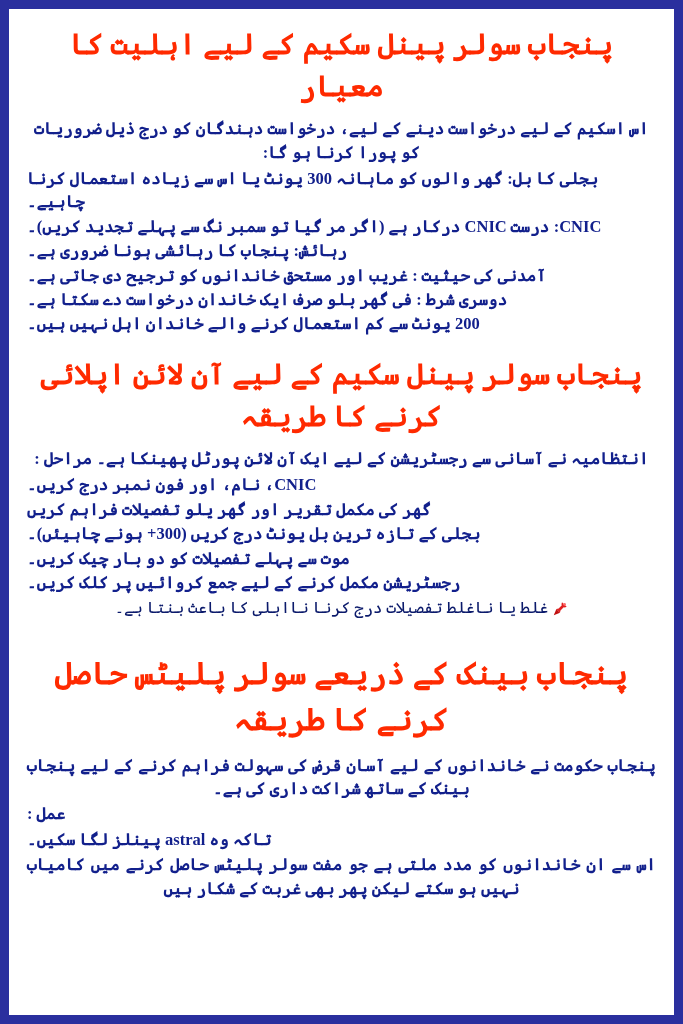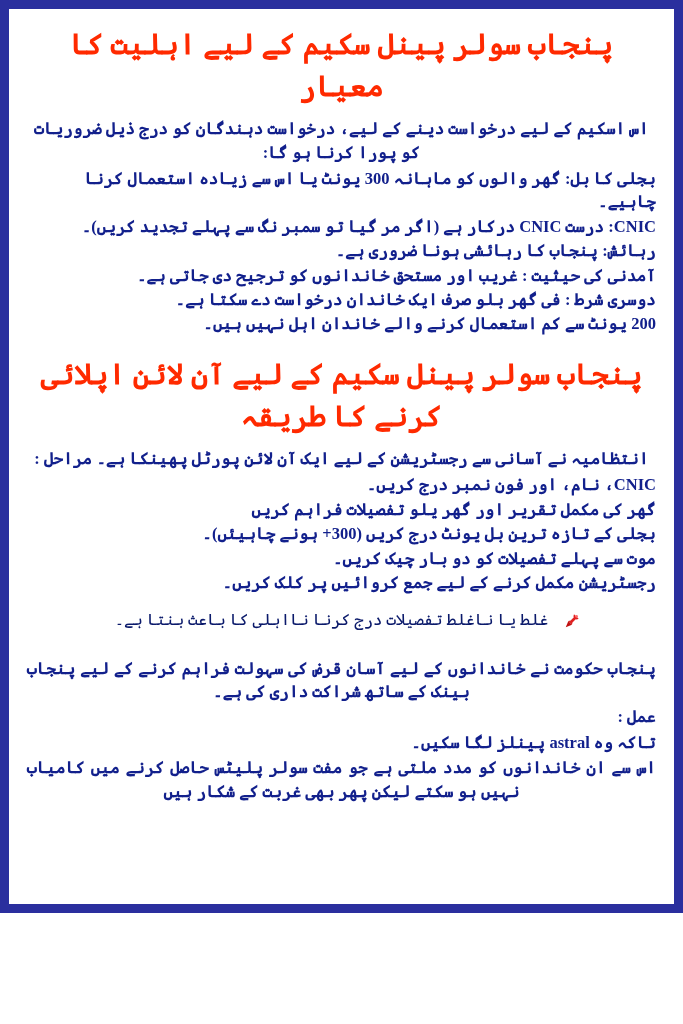--- a/index.html
+++ b/index.html
@@ -10,21 +10,21 @@
   body {
     width: 683px;
     height: 1024px;
     font-family: "Liberation Serif", "DejaVu Serif", serif;
     color: #0b1a6b;
     overflow: hidden;
   }
   .page {
     position: relative;
     width: 683px;
-    height: 913px;
+    height: 1024px;
     box-sizing: border-box;
     border: 9px solid #2a2f9e;
     background: #ffffff;
     padding: 10px 18px 6px 18px;
     overflow: hidden;
   }
   .section {
     margin: 0;
     padding: 0;
   }
@@ -38,21 +38,21 @@
     padding: 0 6px;
     letter-spacing: 0px;
   }
   h1.heading.big {
     font-size: 31px;
     line-height: 1.5;
     margin: 18px 0 10px 0;
   }
   p.body-line {
     color: #12208c;
-    text-align: right;
+    text-align: left;
     font-size: 16.5px;
     line-height: 1.42;
     margin: 0 0 2px 0;
     font-weight: bold;
   }
   p.body-line.justify {
     text-align: justify;
     text-align-last: center;
     font-family: Liberation Serif, serif;
   }
@@ -112,26 +112,27 @@
       <p class="body-line">رجسٹریشن مکمل کرنے کے لیے جمع کروائیں پر کلک کریں۔</p>
     </div>
     <div class="pin-line">
       <span class="pin-icon">
         <svg viewBox="0 0 16 16" width="15" height="15" aria-hidden="true">
           <path d="M9.6 1.2 L14.6 6.2 L12.6 7.0 L11.4 6.6 L8.0 10.0 L7.4 12.4 L3.6 8.6 L6.0 8.0 L9.4 4.6 L9.0 3.4 Z" fill="#e02020"></path>
           <path d="M3.6 8.6 L0.8 15.2 L7.4 12.4 Z" fill="#c01010"></path>
           <circle cx="12.3" cy="3.6" r="1.5" fill="#ff6a6a"></circle>
         </svg>
       </span>
-      <span class="body-line" style="margin:12px;">غلط یا ناغلط تفصیلات درج کرنا نااہلی کا باعث بنتا ہے۔</span>
+      <span class="body-line" style="margin:0;">غلط یا ناغلط تفصیلات درج کرنا نااہلی کا باعث بنتا ہے۔</span>
     </div>
   </div>
 
   <div class="gap-l"></div>
 
   <div class="section">
+    <h1 class="heading big">پنجاب بینک کے ذریعے سولر پلیٹس حاصل کرنے کا طریقہ</h1>
     <p class="body-line justify">پنجاب حکومت نے خاندانوں کے لیے آسان قرض کی سہولت فراہم کرنے کے لیے پنجاب بینک کے ساتھ شراکت داری کی ہے۔</p>
     <p class="body-line">عمل :</p>
     <p class="body-line">تاکہ وہ astral پینلز لگا سکیں۔</p>
     <p class="body-line justify">اس سے ان خاندانوں کو مدد ملتی ہے جو مفت سولر پلیٹس حاصل کرنے میں کامیاب نہیں ہو سکتے لیکن پھر بھی غربت کے شکار ہیں</p>
   </div>
 
 </div>
 
 </body></html>

